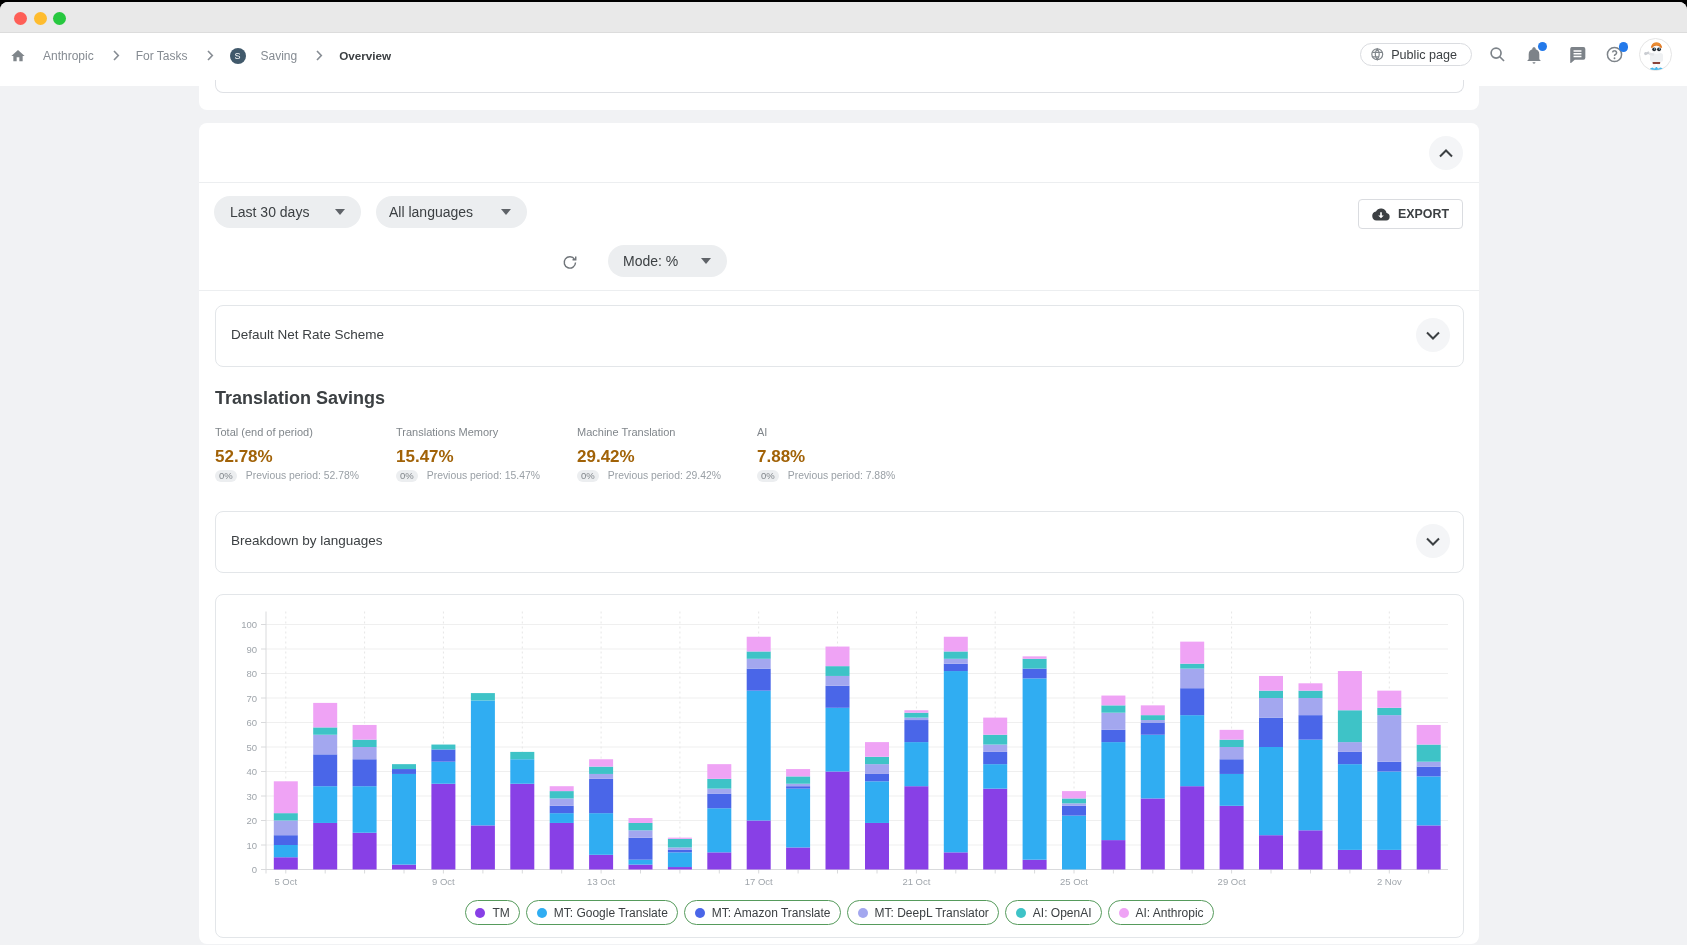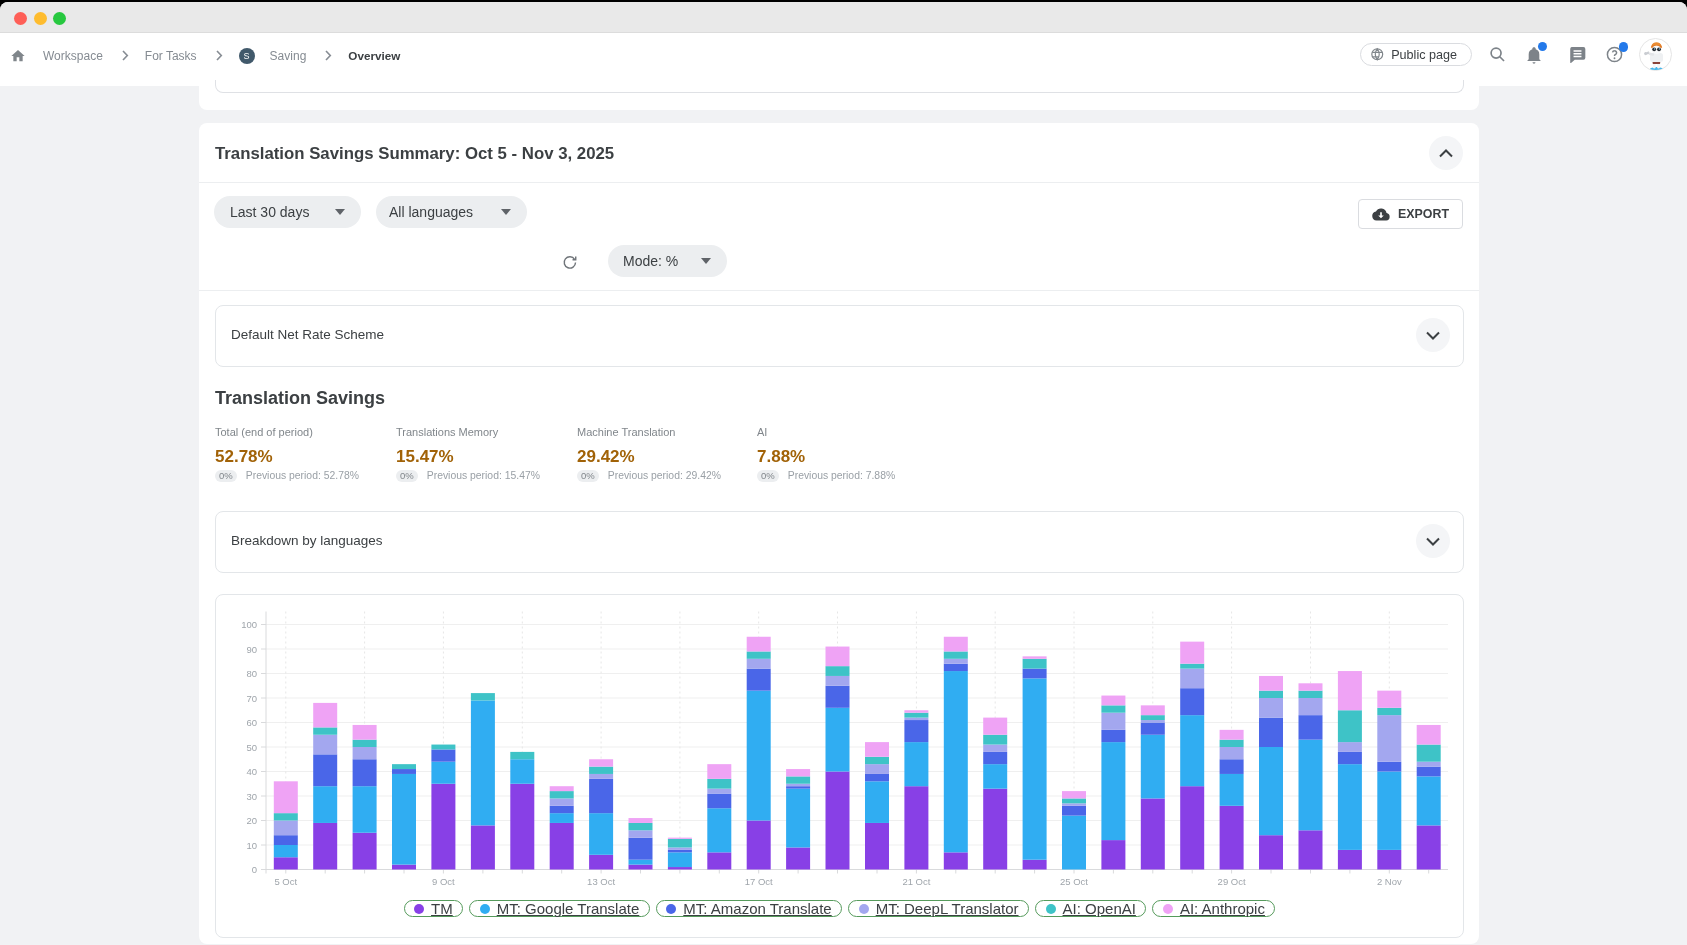--- a/index.html
+++ b/index.html
@@ -55,37 +55,37 @@
   .metric { position:absolute; top:303px; width:181px; }
   .metric .lbl { font-size:11px; line-height:12px; color:#80868b; }
   .metric .val { font-size:17px; line-height:17px; font-weight:700; color:#a16207; margin-top:10px; }
   .metric .sub { margin-top:5px; display:flex; align-items:center; gap:9px; }
   .metric .pct { background:#eceef0; color:#80868b; font-size:9.5px; line-height:11.5px; border-radius:6px;
     padding:0 4px; }
   .metric .prev { font-size:10.4px; color:#9aa0a6; white-space:nowrap; }
 
   .legendrow { position:absolute; left:0; top:305px; width:100%; display:flex;
     justify-content:center; gap:6px; }
-  .lg { height:17px; border:1px solid #569b5c; border-radius:13px; background:#fff;
-    display:flex; align-items:center; padding:0 9.5px; gap:7px; font-size:15px; color:#3c4043;text-decoration:underline; }
+  .lg { height:25px; border:1px solid #569b5c; border-radius:13px; background:#fff;
+    display:flex; align-items:center; padding:0 9.5px; gap:7px; font-size:12px; color:#3c4043; }
   .lg .dot { width:10px; height:10px; border-radius:50%; }
 </style></head>
 <body>
 <div class="window">
   <div class="titlebar">
     <span class="tl" style="left:14px;background:#fe5f57"></span>
     <span class="tl" style="left:34px;background:#febc2e"></span>
     <span class="tl" style="left:53px;background:#27c83f"></span>
   </div>
   <div class="nav">
     <div class="crumbs">
       <svg width="16" height="16" viewBox="0 0 24 24" fill="#80868b" style="margin-right:17px">
           <path d="M12 3 2 12h3v8h5v-6h4v6h5v-8h3z"></path>
         </svg>
-      <span>Workspace</span>
+      <span>Anthropic</span>
       <span class="sep">
           <svg width="7" height="11" viewBox="0 0 7 11" fill="none" stroke="#868c93" stroke-width="1.6">
             <path d="M1 1l4.3 4.5L1 10"></path>
           </svg>
         </span>
       <span>For Tasks</span>
       <span class="sep">
           <svg width="7" height="11" viewBox="0 0 7 11" fill="none" stroke="#868c93" stroke-width="1.6">
             <path d="M1 1l4.3 4.5L1 10"></path>
           </svg>
@@ -151,21 +151,20 @@
         </svg></span>
     </div>
   </div>
 
   <div class="partial">
       <div class="inner"></div>
     </div>
 
   <div class="card">
     <div class="cardhead">
-      <h1>Translation Savings Summary: Oct 5 - Nov 3, 2025</h1>
       <span class="circbtn" style="right:16px;top:13px">
         <svg width="14" height="9" viewBox="0 0 14 9" fill="none" stroke="#3c4043" stroke-width="2">
             <path d="M1 7.5 7 1.5l6 6"></path>
           </svg>
         </span>
     </div>
 
     <div class="chip" style="left:15px;top:73px;width:147px;padding-left:16px">Last 30 days<span class="caret" style="position:absolute;right:16px"></span></div>
     <div class="chip" style="left:177px;top:73px;width:151px;padding-left:13px">All languages<span class="caret" style="position:absolute;right:16px"></span></div>
     <div class="export">

